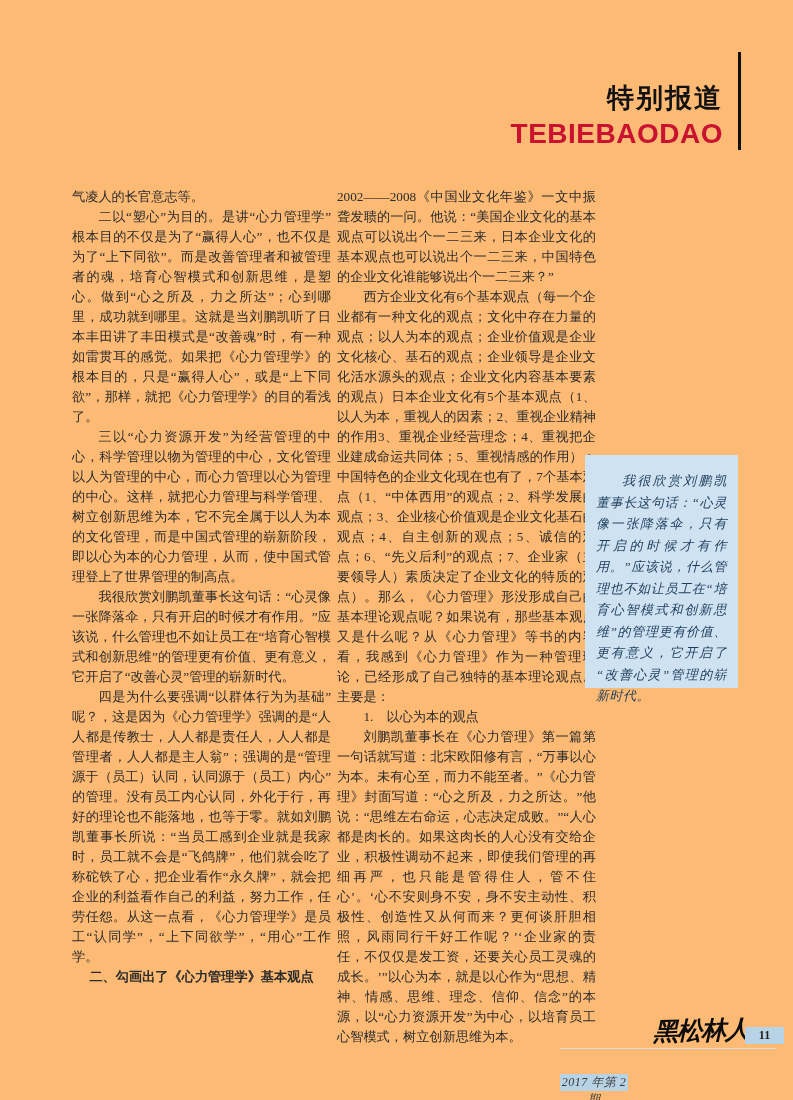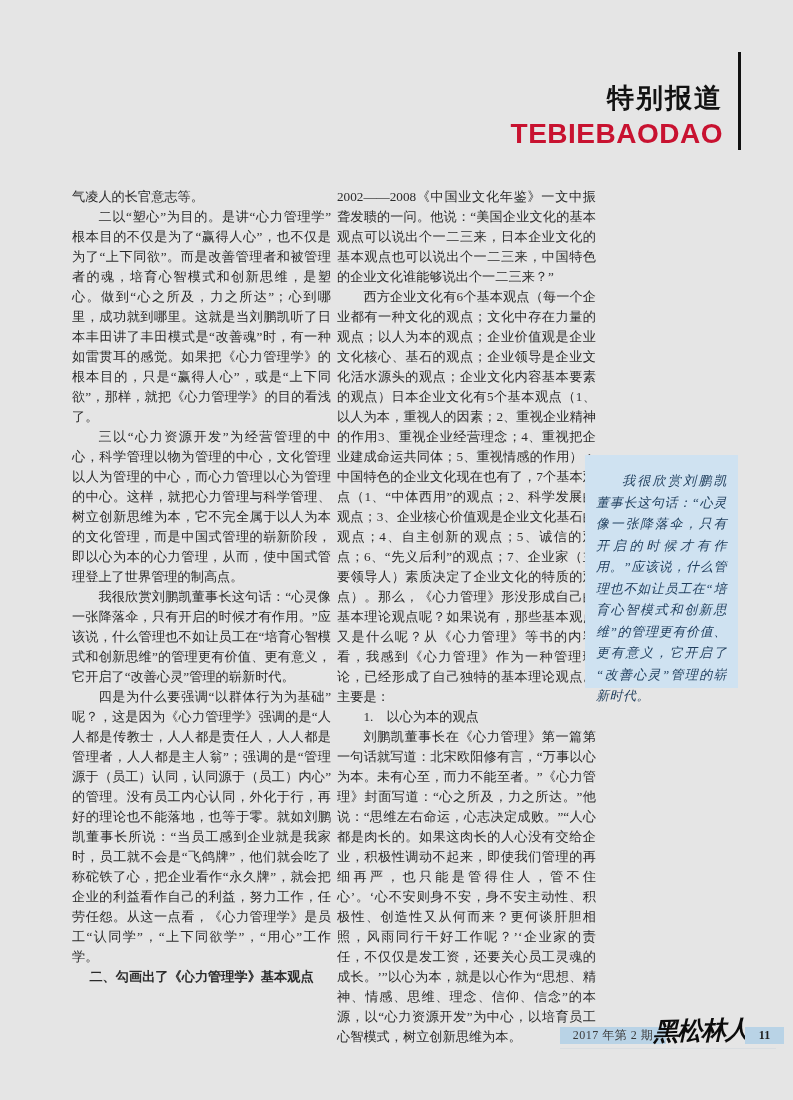--- a/index.html
+++ b/index.html
@@ -1,19 +1,19 @@
 <!DOCTYPE html>
 <html lang="zh" style="--accent-red: #c81230; --quote-bg: #cfe2f1; --quote-ink: #1e3d5c; --badge-bg: #b9d3e6;"><head>
 <meta charset="utf-8">
 <style>
   html,body{margin:0;padding:0;background:#ffffff;}
   .page{
     position:relative;
     width:793px;height:1100px;
-    background:#e5e5e5;
+    background:#fdba74;
     overflow:hidden;
     font-family:"Liberation Serif","DejaVu Serif",serif;
   }
   
   .masthead{
     position:absolute;top:52px;right:52px;
     display:flex;align-items:flex-start;
   }
   .masthead-text{
     display:flex;flex-direction:column;align-items:flex-end;
@@ -66,21 +66,21 @@
   .pull-quote .q{text-indent:2em;margin:0;}
   
   .footer-badge{
     position:absolute;
     background:var(--badge-bg);
     color:#3a3a3a;
     font-size:12px;line-height:17px;
     text-align:center;
     font-family:"Liberation Serif","DejaVu Serif",serif;
   }
-  .issue-badge{left:560px;top:1027px;width:106px;height:17px;letter-spacing:0.5px;}
+  .issue-badge{left:560px;top:1074px;width:68px;height:17px;letter-spacing:0.5px;font-style:italic;}
   .page-badge{left:745px;top:1027px;width:39px;height:17px;font-weight:bold;color:#222;}
   .magazine-logo{
     position:absolute;left:653px;top:1016px;width:88px;height:30px;
     font-size:25px;font-weight:bold;font-style:italic;
     color:#0c0c0c;line-height:30px;text-align:center;
     transform:rotate(-1.5deg);
     letter-spacing:-1px;
     font-family:"DejaVu Serif","Liberation Serif",serif;
     white-space:nowrap;
   }

